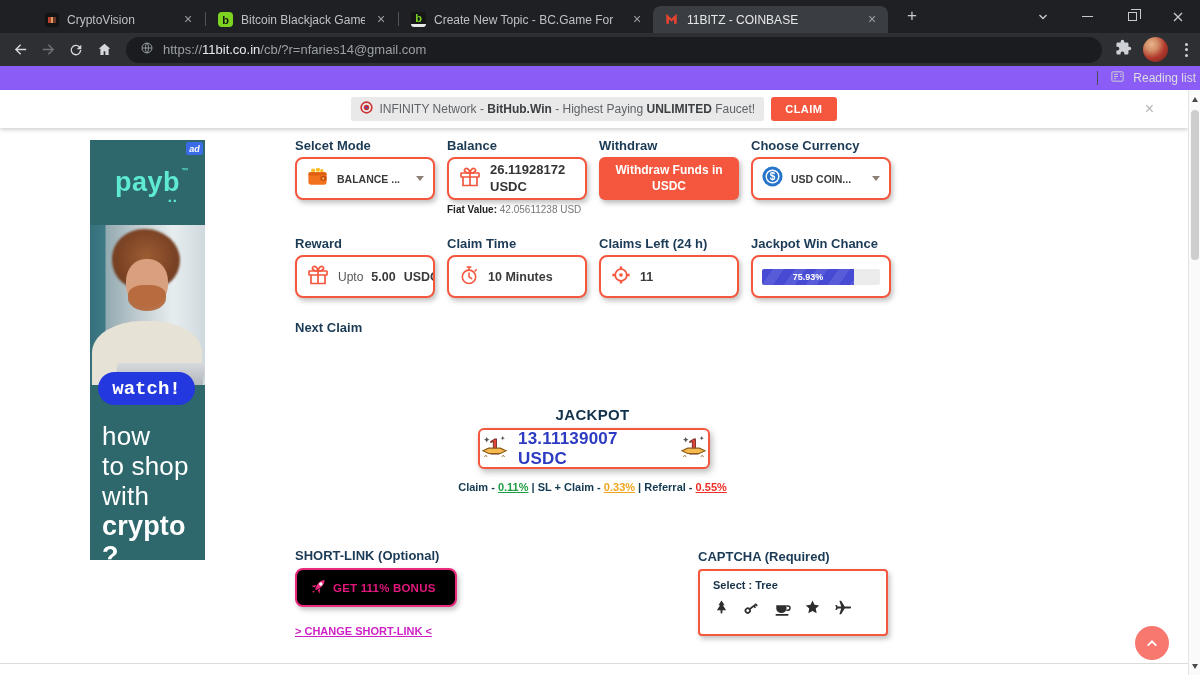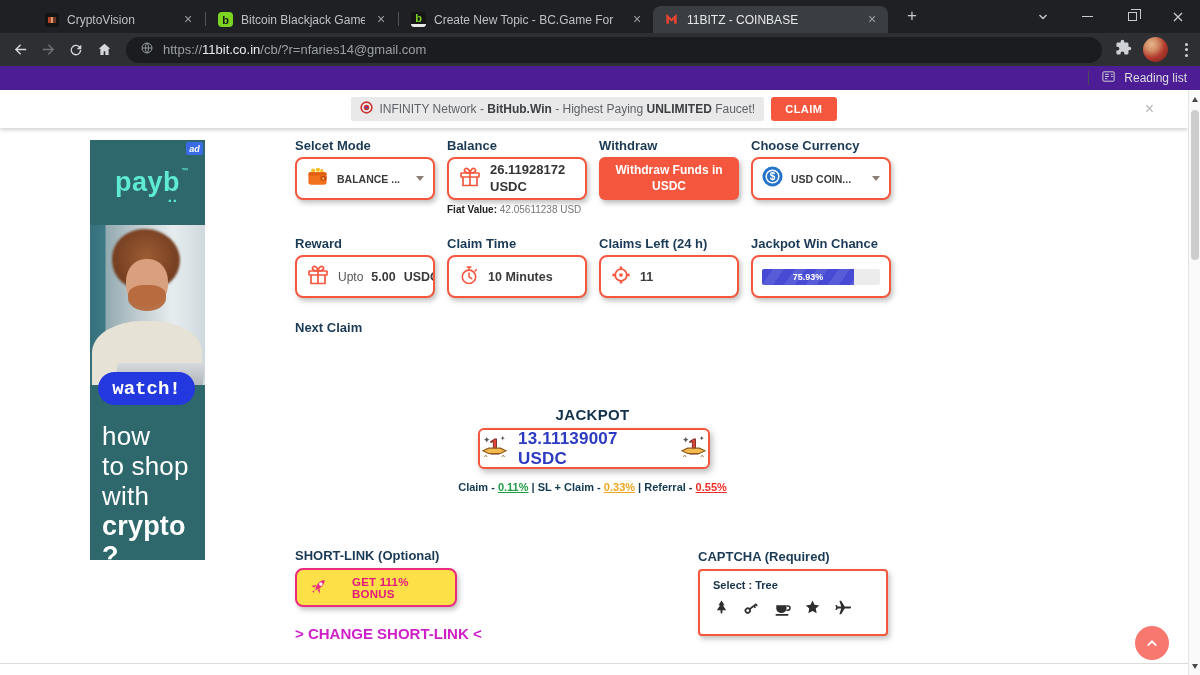--- a/index.html
+++ b/index.html
@@ -32,21 +32,21 @@
   .navbtn:first-child { margin-left:6px; }
   .urlbar { width:976px; height:26px; margin-left:8px; background:#1b1c1f; border-radius:13px; display:flex; align-items:center; gap:9px; padding:0 14px; flex:none; }
   .urltext { font-size:13px; color:#9aa0a6; white-space:nowrap; overflow:hidden; }
   .urltext .domain { color:#e8eaed; }
   .avatar { width:25px; height:25px; border-radius:50%; margin-left:11px; flex:none;
     background:radial-gradient(circle at 34% 30%, #e9b58d 0%, #d08a63 28%, #b33a2e 55%, #69201a 100%); }
   .kebab { display:flex; flex-direction:column; gap:2.5px; margin-left:13px; padding:4px; }
   .kebab span { width:3px; height:3px; border-radius:50%; background:#cfd2d6; }
   .extbtn { margin-left:13px; }
 
-  .bookmarks { position:absolute; top:66px; left:0; width:100%; height:24px; background:#4c1d95; display:flex; align-items:center; justify-content:flex-end; padding-right:13px; gap:8px; }
+  .bookmarks { position:absolute; top:66px; left:0; width:100%; height:24px; background:#8b5cf6; display:flex; align-items:center; justify-content:flex-end; padding-right:4px; gap:8px; }
   .bm-div { width:1px; height:14px; background:#4a4d52; margin-right:4px; }
   .bm-label { font-size:12px; color:#dcdee1; }
 
   
   .page { position:absolute; top:90px; left:0; width:1188px; height:585px; background:#fff; }
   .notif { position:relative; height:38px; display:flex; align-items:center; justify-content:center; gap:7px; box-shadow:0 2px 4px rgba(0,0,0,.18); background:#fff; }
   .notif-pill { background:#e9e9e9; border-radius:2px; height:23px; display:flex; align-items:center; gap:6px; padding:12px 9px; font-size:12px; color:#5f6368; white-space:nowrap; }
   .notif-pill b { color:#3c4043; }
   .claim-btn { background:#f4573e; color:#fff; font-weight:bold; font-size:11px; letter-spacing:.5px; padding:6px 14px; border-radius:3px; border:none; }
   .notif-close { position:absolute; right:34px; top:50%; transform:translateY(-50%); color:#b5b5b5; font-size:16px; line-height:16px; }
@@ -90,24 +90,24 @@
 
   .jackpot-title { position:absolute; left:295px; top:316px; width:595px; text-align:center; font-size:15px; font-weight:bold; letter-spacing:.3px; color:#12314a; }
   .jackpot-box { position:absolute; left:478px; top:338px; width:232px; height:41px; background:#fff; border:2px solid #f4573e; border-radius:6px;
     box-shadow:2px 3px 6px rgba(120,120,120,.5); display:flex; align-items:center; justify-content:center; gap:9px; }
   .jackpot-amount { font-size:17px; font-weight:bold; color:#2d3ac2; letter-spacing:.2px; }
   .rates { position:absolute; left:295px; top:391px; width:595px; text-align:center; font-size:11px; font-weight:bold; color:#143a52; }
   .pct-green { color:#1e9e44; text-decoration:underline; }
   .pct-gold { color:#f0a51e; text-decoration:underline; }
   .pct-red  { color:#ef2d24; text-decoration:underline; }
 
-  .shortlink-box { position:absolute; left:295px; top:478px; width:162px; height:39px; background:#fde047; border:2px solid #ea2a7c; border-radius:8px;
-    box-shadow:2px 3px 5px rgba(120,120,120,.45); display:flex; align-items:center; gap:23px; padding:0 10px; }
+  .shortlink-box { position:absolute; left:295px; top:478px; width:162px; height:39px; background:#000000; border:2px solid #ea2a7c; border-radius:8px;
+    box-shadow:2px 3px 5px rgba(120,120,120,.45); display:flex; align-items:center; gap:4px; padding:0 10px; }
   .shortlink-box span { font-size:11.5px; font-weight:bold; color:#e2187d; letter-spacing:.2px; }
-  .change-link { position:absolute; left:295px; top:535px; font-size:15px; font-weight:bold; color:#cf1fc7; }
+  .change-link { position:absolute; left:295px; top:535px; font-size:11px; font-weight:bold; color:#cf1fc7; text-decoration:underline; }
 
   .captcha-box { position:absolute; left:698px; top:479px; width:190px; height:67px; background:#fff; border:2px solid #f4573e; border-radius:4px;
     box-shadow:2px 3px 5px rgba(120,120,120,.45); padding:8px 13px; }
   .captcha-prompt { font-size:11px; font-weight:bold; color:#15324a; margin-bottom:7px; }
   .captcha-icons { display:flex; align-items:center; gap:13px; }
   .captcha-icons .ci { display:flex; align-items:center; justify-content:center; }
 
   .scrolltop { position:absolute; left:1135px; top:536px; width:34px; height:34px; border-radius:50%; background:#f8776e; display:flex; align-items:center; justify-content:center; border:none; }
 
   .bottom-line { position:absolute; left:0; top:573px; width:1188px; border-top:1px solid #dcdcdc; }

